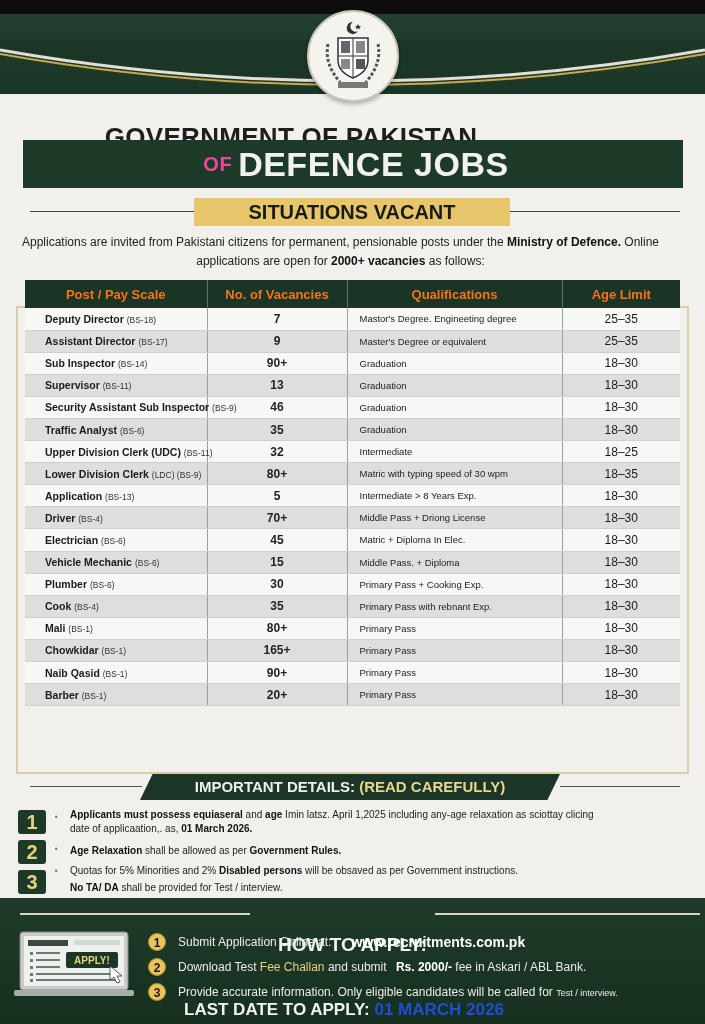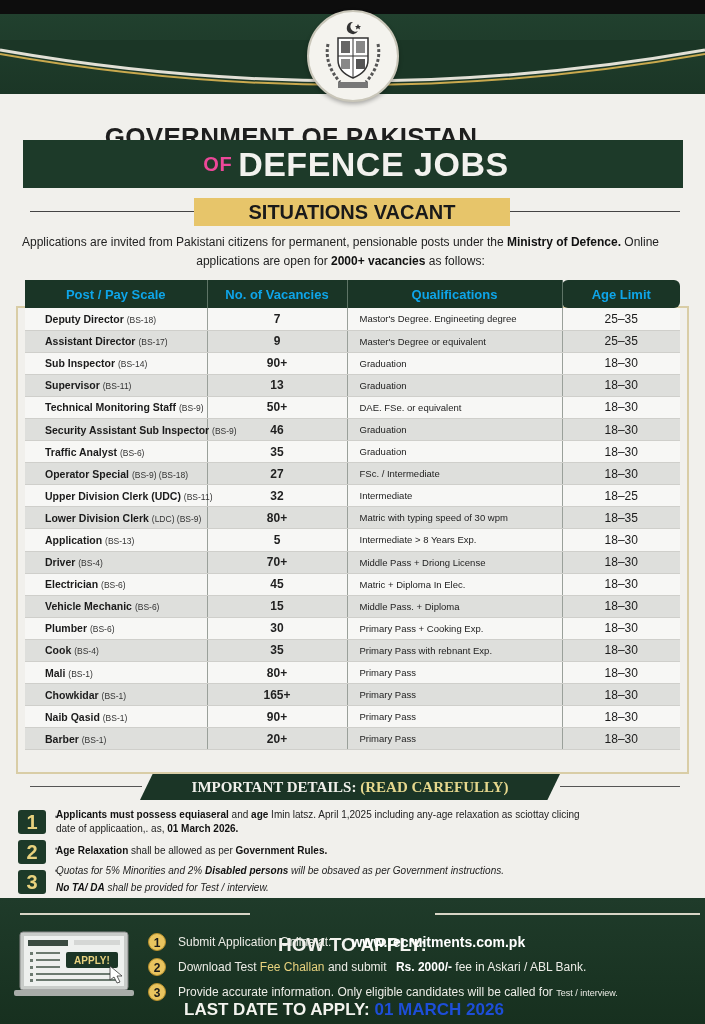--- a/index.html
+++ b/index.html
@@ -46,54 +46,53 @@
     .intro {
       position: absolute; left: 8px; top: 233px; width: 665px; text-align: center;
       font-size: 12px; line-height: 19px; color: #222;
     }
     .intro b { color: #111; }
     .table-wrap {
       position: absolute; left: 25px; top: 280px; width: 655px;
     }
     table { border-collapse: collapse; width: 100%; table-layout: fixed; }
     thead th {
-      background: #1a3526; color: #0ea5e9; font-size: 13px; font-weight: bold;
+      background: #1a3526; color: #f97316; font-size: 13px; font-weight: bold;
       height: 28px; border-right: 1px solid #5e7466; text-align: center;
     }
-    thead th:last-child { border-right: none; border-radius: 6px; }
+    thead th:last-child { border-right: none; }
     tbody td { height: 22.1px; font-size: 10px; border-right: 1px solid #9aa09a; border-bottom: 1px solid #cfcfcb; }
     tbody td:last-child { border-right: none; }
     tbody tr:nth-child(odd) td { background: #f7f7f5; }
     tbody tr:nth-child(even) td { background: #dedfdc; }
     td.post { padding-left: 20px; font-weight: bold; font-size: 10.5px; color: #1b1b1b; white-space: nowrap; }
     td.post .scale { font-weight: normal; font-size: 8.5px; color: #333; }
     td.vac { text-align: center; font-weight: bold; font-size: 12px; }
     td.qual { padding-left: 12px; font-size: 9.5px; color: #222; white-space: nowrap; margin-left: 32px; }
     td.age { text-align: center; font-size: 12px; color: #1b1b1b; }
     .table-frame {
       position: absolute; left: 16px; top: 306px; width: 673px; height: 468px;
       border: 2px solid #d9cda6; pointer-events: none;
     }
     .important-wrap { position: absolute; left: 20px; top: 774px; width: 665px; height: 26px; }
     .important-line { position: absolute; top: 12px; height: 1px; background: #555; }
     .important {
       position: absolute; left: 120px; top: 0; width: 420px; height: 26px;
       background: #1b3526; color: #f0f0ea; font-weight: bold; font-size: 15px;
       text-align: center; line-height: 26px;
       clip-path: polygon(3% 0, 100% 0, 97% 100%, 0 100%);
-      font-family: Liberation Serif, serif;
     }
     .important .yellow { color: #e6d78d; }
     .details { position: absolute; left: 18px; top: 806px; width: 670px; }
     .detail-badge {
       position: absolute; width: 28px; height: 24px; background: #1d3a29;
       color: #e8d27e; font-weight: bold; font-size: 20px; text-align: center; line-height: 24px;
       border-radius: 3px;
     }
-    .detail-text { position: absolute; left: 38px; font-size: 10px; line-height: 14px; color: #222; }
+    .detail-text { position: absolute; left: 52px; font-size: 10px; line-height: 14px; color: #222; }
     .detail-text b { color: #111; }
     .bullet { position: absolute; left: 37px; font-size: 8px; color: #666; }
     .apply-band {
       position: absolute; left: 0; top: 898px; width: 705px; height: 126px;
       background: linear-gradient(180deg, #1f3b2a 0%, #17301f 100%);
     }
     .how-title {
       position: absolute; left: 0; top: 902px; width: 705px; text-align: center;
       font-size: 19px; font-weight: bold; color: #f3f3ee; margin-top: 32px;
     }
@@ -198,41 +197,29 @@
           <td class="qual">Graduation</td>
           <td class="age">18–30</td>
         </tr>
         <tr>
           <td class="post"><span>Supervisor</span> <span class="scale">(BS-11)</span></td>
           <td class="vac">13</td>
           <td class="qual">Graduation</td>
           <td class="age">18–30</td>
         </tr>
         <tr>
-          <td class="post"><span>Technical Monitoring Staff</span> <span class="scale">(BS-9)</span></td>
-          <td class="vac">50+</td>
-          <td class="qual">DAE. FSe. or equivalent</td>
-          <td class="age">18–30</td>
-        </tr>
-        <tr>
           <td class="post"><span>Security Assistant Sub Inspector</span> <span class="scale">(BS-9)</span></td>
           <td class="vac">46</td>
           <td class="qual">Graduation</td>
           <td class="age">18–30</td>
         </tr>
         <tr>
           <td class="post"><span>Traffic Analyst</span> <span class="scale">(BS-6)</span></td>
           <td class="vac">35</td>
           <td class="qual">Graduation</td>
-          <td class="age">18–30</td>
-        </tr>
-        <tr>
-          <td class="post"><span>Operator Special</span> <span class="scale">(BS-9) (BS-18)</span></td>
-          <td class="vac">27</td>
-          <td class="qual">FSc. / Intermediate</td>
           <td class="age">18–30</td>
         </tr>
         <tr>
           <td class="post"><span>Upper Division Clerk (UDC)</span> <span class="scale">(BS-11)</span></td>
           <td class="vac">32</td>
           <td class="qual">Intermediate</td>
           <td class="age">18–25</td>
         </tr>
         <tr>
           <td class="post"><span>Lower Division Clerk</span> <span class="scale">(LDC) (BS-9)</span></td>
@@ -321,21 +308,21 @@
   </div>
 
   <div class="detail-badge" style="top:34px;left:0;">2</div>
   <span class="bullet" style="top:38px;">▪</span>
   <div class="detail-text" style="top:38px;width:610px;">
     <b>Age Relaxation</b><span> shall be allowed as per </span><b>Government Rules.</b>
   </div>
 
   <div class="detail-badge" style="top:64px;left:0;">3</div>
   <span class="bullet" style="top:60px;">▪</span>
-  <div class="detail-text" style="top:56px;width:610px;line-height:17px;font-style:italic;">
+  <div class="detail-text" style="top:56px;width:610px;line-height:17px;">
     <span>Quotas for 5% Minorities and 2% </span><b>Disabled persons</b><span> will be obsaved as per Government instructions.</span><br>
     <b>No TA/ DA</b><span> shall be provided for Test / interview.</span>
   </div>
 </div>
 
 <div class="apply-band"></div>
 <div class="how-line" style="left:20px;width:230px;"></div>
 <div class="how-title">HOW TO APPLY:</div>
 <div class="how-line" style="left:435px;width:265px;"></div>
 

